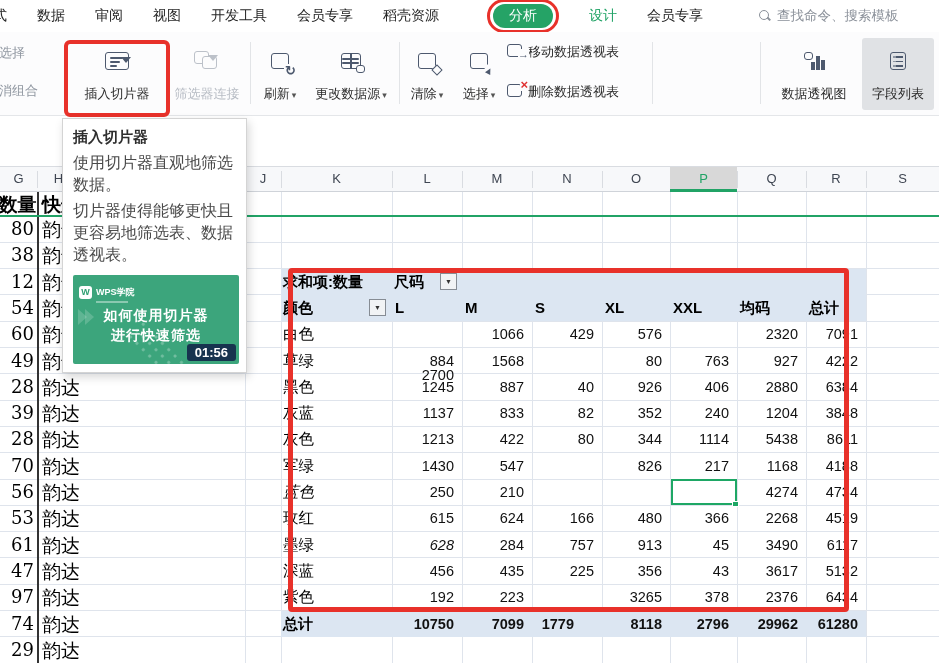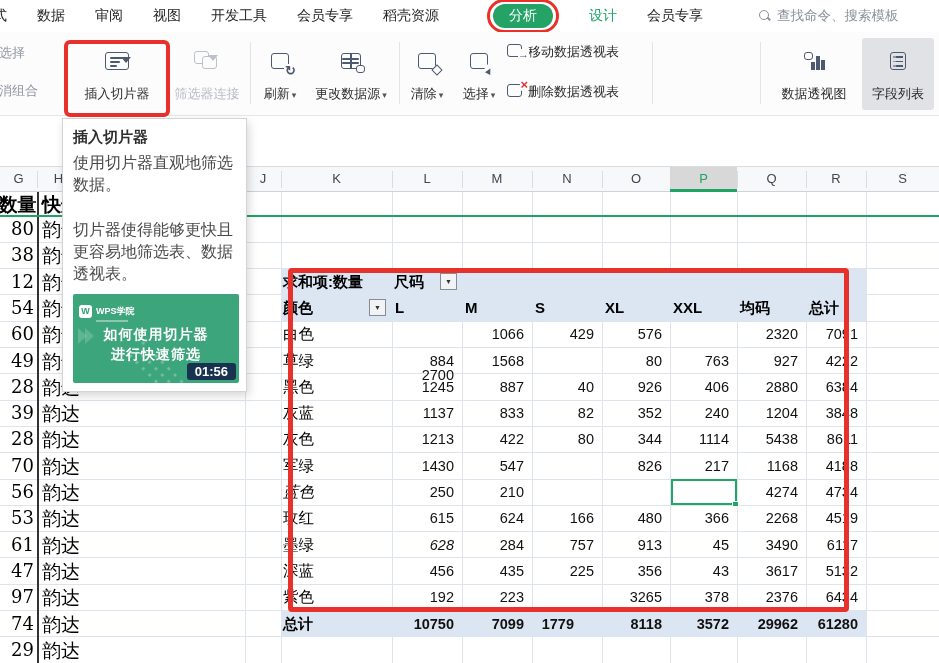--- a/index.html
+++ b/index.html
@@ -97,21 +97,21 @@
   
   .redbox { position:absolute; border:4px solid #e8312a; border-radius:6px; z-index:4; }
   .redbox-pivot { border-width:5px; border-radius:4px; z-index:3; }
 
   
   .tooltip { position:absolute; left:62px; top:118px; width:185px; min-height:250px;
     background:#fff; border:1px solid #d4d4d4; box-shadow:2px 4px 9px rgba(0,0,0,.16);
     padding:9px 8px 8px 10px; z-index:5; }
   .tt-title { font-size:15px; font-weight:bold; color:#2e2e2e; margin-bottom:5px; }
   .tt-p { font-size:16px; line-height:22px; color:#4a4a4a; }
-  .tt-p2 { margin-top:23px; }
+  .tt-p2 { margin-top:4px; }
   .promo { position:relative; margin-top:9px; width:166px; height:89px;
     background:#3ca57c; border-radius:2px; overflow:hidden; cursor:pointer; }
   .pbrand { position:absolute; left:6px; top:6px; display:flex; align-items:center; gap:4px; }
   .pbadge { width:13px; height:13px; background:#fff; border-radius:3px; color:#2f9f72;
     font-size:9px; font-weight:bold; text-align:center; line-height:13px; }
   .pbrand-t { color:#fff; font-size:9px; font-weight:bold; line-height:9px; }
   .pbrand-sub { width:32px; height:2px; background:rgba(255,255,255,.4); margin-top:2px; }
   .chev { position:absolute; width:0; height:0; border-top:8px solid transparent;
     border-bottom:8px solid transparent; border-left:9px solid rgba(255,255,255,.18); }
   .pline { position:absolute; left:0; right:0; text-align:center; color:#fff;
@@ -450,21 +450,21 @@
       <div class="cell pv" style="left: 462px; top: 392.2px; width: 62px;">223</div>
       <div class="cell pv" style="left: 602px; top: 392.2px; width: 60px;">3265</div>
       <div class="cell pv" style="left: 670px; top: 392.2px; width: 59px;">378</div>
       <div class="cell pv" style="left: 737px; top: 392.2px; width: 61px;">2376</div>
       <div class="cell pv" style="left: 806px; top: 392.2px; width: 52px;">6434</div>
       <div class="cell ph" style="left: 283px; top: 418.5px;">总计</div>
       <div class="cell pv pvb" style="left: 392px; top: 418.5px; width: 62px;">10750</div>
       <div class="cell pv pvb" style="left: 462px; top: 418.5px; width: 62px;">7099</div>
       <div class="cell pv pvb" style="left: 512px; top: 418.5px; width: 62px;">1779</div>
       <div class="cell pv pvb" style="left: 602px; top: 418.5px; width: 60px;">8118</div>
-      <div class="cell pv pvb" style="left: 670px; top: 418.5px; width: 59px;">3572</div>
+      <div class="cell pv pvb" style="left: 670px; top: 418.5px; width: 59px;">2796</div>
       <div class="cell pv pvb" style="left: 737px; top: 418.5px; width: 61px;">29962</div>
       <div class="cell pv pvb" style="left: 806px; top: 418.5px; width: 52px;">61280</div>
       <div class="selcell" style="left: 670.5px; top: 287px; width: 66px; height: 26.3px;">
         <div class="selhandle"></div>
       </div>
     </div>
 
   <div class="redbox redbox-pivot" style="left:288px;top:268px;width:561px;height:344px"></div>
   <div class="redbox" style="left:64px;top:40px;width:106px;height:77px"></div>
 

